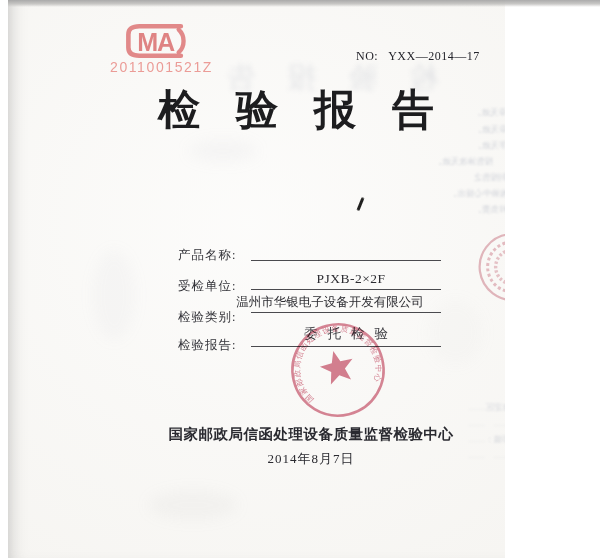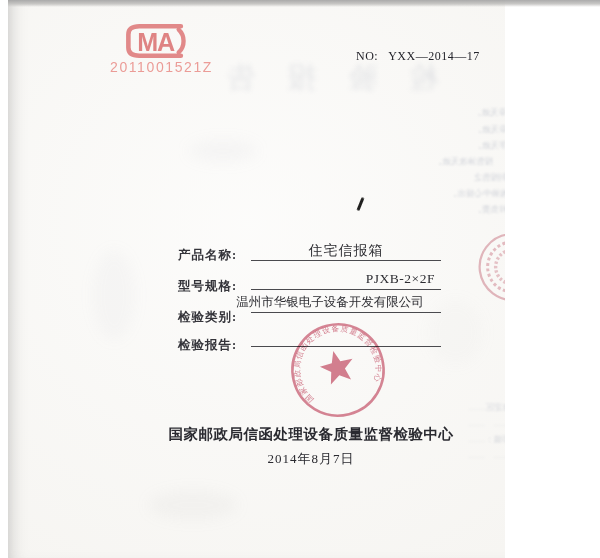--- a/index.html
+++ b/index.html
@@ -39,25 +39,25 @@
     font-size:29px;letter-spacing:32px;opacity:.23;filter:blur(2.4px);
     transform:scaleX(-1);white-space:nowrap;z-index:5;color:#99a0b0;}
   .bleed-line{position:absolute;right:135px;white-space:nowrap;font-size:8.5px;
     opacity:.5;filter:blur(1.05px);transform:scaleX(-1);transform-origin:100% 50%;z-index:5;}
   .bleed-line.bottom{right:140px;opacity:.42;}
 
   .pen-mark{position:absolute;left:351px;top:197px;width:3px;height:14px;background:#20201f;
     border-radius:2px;transform:rotate(22deg);filter:blur(.3px);z-index:22;}
 
   
-  .field-label{position:absolute;left:170px;z-index:20;font-size:12.5px;font-weight:bold;color:#34343a;letter-spacing:1px;}
+  .field-label{position:absolute;left:170px;z-index:20;font-size:12.5px;font-weight:normal;color:#34343a;letter-spacing:1px;}
   .field-line{position:absolute;left:243px;width:190px;height:1px;border-bottom:1.5px solid #4a4a4e;z-index:20;}
   .field-value{position:absolute;z-index:20;color:#2c2c31;text-align:center;white-space:nowrap;}
   .v1{left:243px;top:242px;width:190px;font-size:14px;letter-spacing:1px;}
-  .v2{left:237px;top:271px;width:190px;font-size:13.5px;letter-spacing:.5px;text-align:right;}
+  .v2{left:248px;top:271px;width:190px;font-size:13.5px;letter-spacing:.5px;}
   .v3{left:224px;top:294px;width:196px;font-size:12.5px;}
   .v4{left:243px;top:325px;width:200px;font-size:13.5px;letter-spacing:10px;color:#3d3d42;}
 
   
   .seal{position:absolute;left:281px;top:321px;width:98px;height:98px;z-index:26;
     transform:rotate(-14deg);opacity:.82;mix-blend-mode:multiply;}
   .seal-edge{position:absolute;left:461px;top:228px;width:72px;height:84px;z-index:6;
     transform:rotate(-8deg);opacity:.8;mix-blend-mode:multiply;}
 
   .footer-org{position:absolute;left:3px;top:425px;width:600px;text-align:center;z-index:20;
@@ -84,44 +84,45 @@
     <text x="12" y="26" font-family="Liberation Sans, sans-serif" font-weight="bold" font-size="23" fill="#dd7a7a" letter-spacing="-1">MA</text>
   </svg>
   <div class="cma-no">2011001521Z</div>
 
   <div class="report-no">
     <span>NO:</span><span class="num">YXX—2014—17</span>
   </div>
 
   <div class="bleed-title">检验报告</div>
 
+  <div class="title">检验报告</div>
 
   <div class="bleed bleed-line" style="top:107px">1、报告未盖检验专用章无效。</div>
   <div class="bleed bleed-line" style="top:124px">2、复制报告未重新加盖检验专用章无效。</div>
   <div class="bleed bleed-line" style="top:140px">3、报告无主检、审核、批准人签字无效。</div>
   <div class="bleed bleed-line" style="top:156px;right:175px">报告涂改无效。</div>
   <div class="bleed bleed-line" style="top:172px">5、对检验报告若有异议，应于收到报告之</div>
   <div class="bleed bleed-line" style="top:188px;right:160px">日起十五日内向本检验中心提出。</div>
   <div class="bleed bleed-line" style="top:204px">6、委托检验仅对来样负责。</div>
 
   <div class="pen-mark"></div>
 
   <div class="field-label" style="top:247px">产品名称:</div>
-  <div class="field-value v1">住宅信报箱</div>
   <div class="field-line" style="top:259px"></div>
 
-  <div class="field-label" style="top:278px">型号规格:</div>
+  <div class="field-label" style="top:278px">受检单位:</div>
   <div class="field-value v2">PJXB-2×2F</div>
   <div class="field-line" style="top:288px"></div>
 
   <div class="field-label" style="top:309px">检验类别:</div>
   <div class="field-value v3">温州市华银电子设备开发有限公司</div>
   <div class="field-line" style="top:311px"></div>
 
   <div class="field-label" style="top:337px">检验报告:</div>
+  <div class="field-value v4">委托检验</div>
   <div class="field-line" style="top:345px"></div>
 
   <svg class="seal" viewBox="0 0 100 100">
     <circle cx="50" cy="50" r="46.5" fill="none" stroke="#c9536b" stroke-width="2.6" opacity=".85"></circle>
     <path id="sealArc" d="M 19 73 A 39 39 0 1 1 81 73" fill="none"></path>
     <text font-size="8" fill="#c9536b" letter-spacing="1" opacity=".9">
       <textPath href="#sealArc" textLength="170">国家邮政局信函处理设备质量监督检验中心</textPath>
     </text>
     <path d="M50,30 L54.5,41.9 L67.1,42.4 L57.2,50.3 L60.6,62.6 L50,55.6 L39.4,62.6 L42.8,50.3 L32.9,42.4 L45.5,41.9 Z" fill="#c9536b" opacity=".9"></path>
   </svg>

